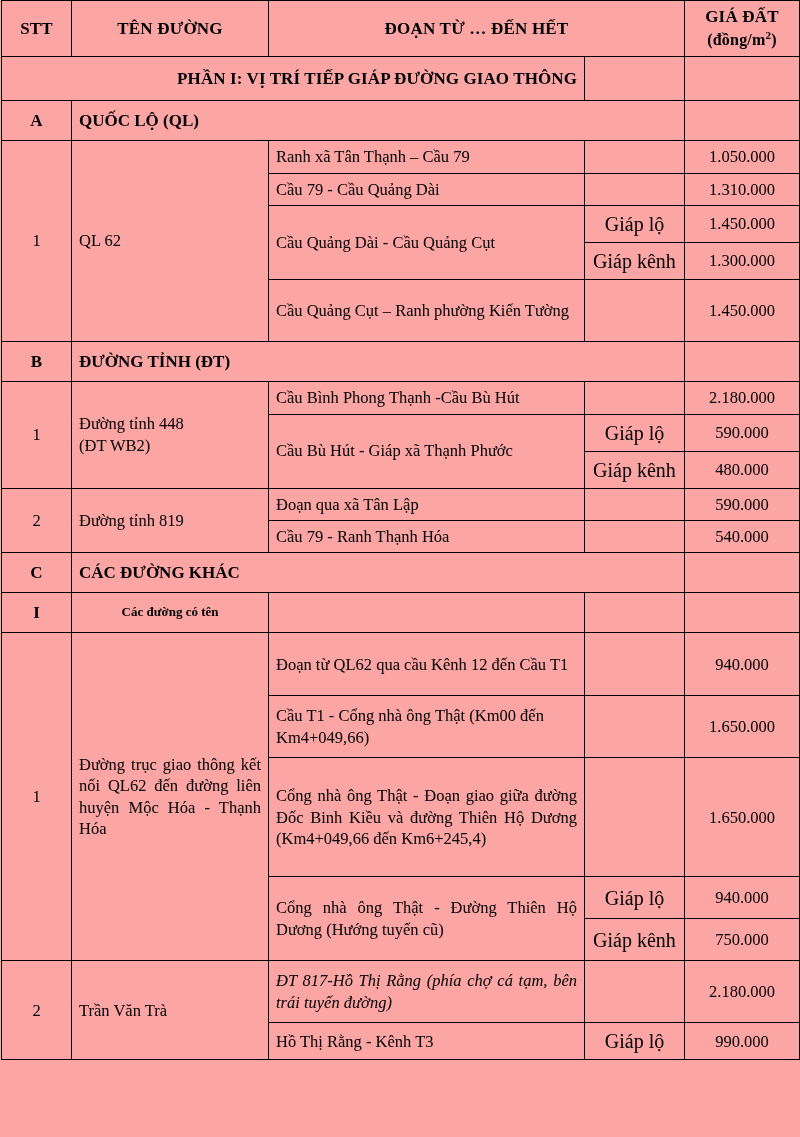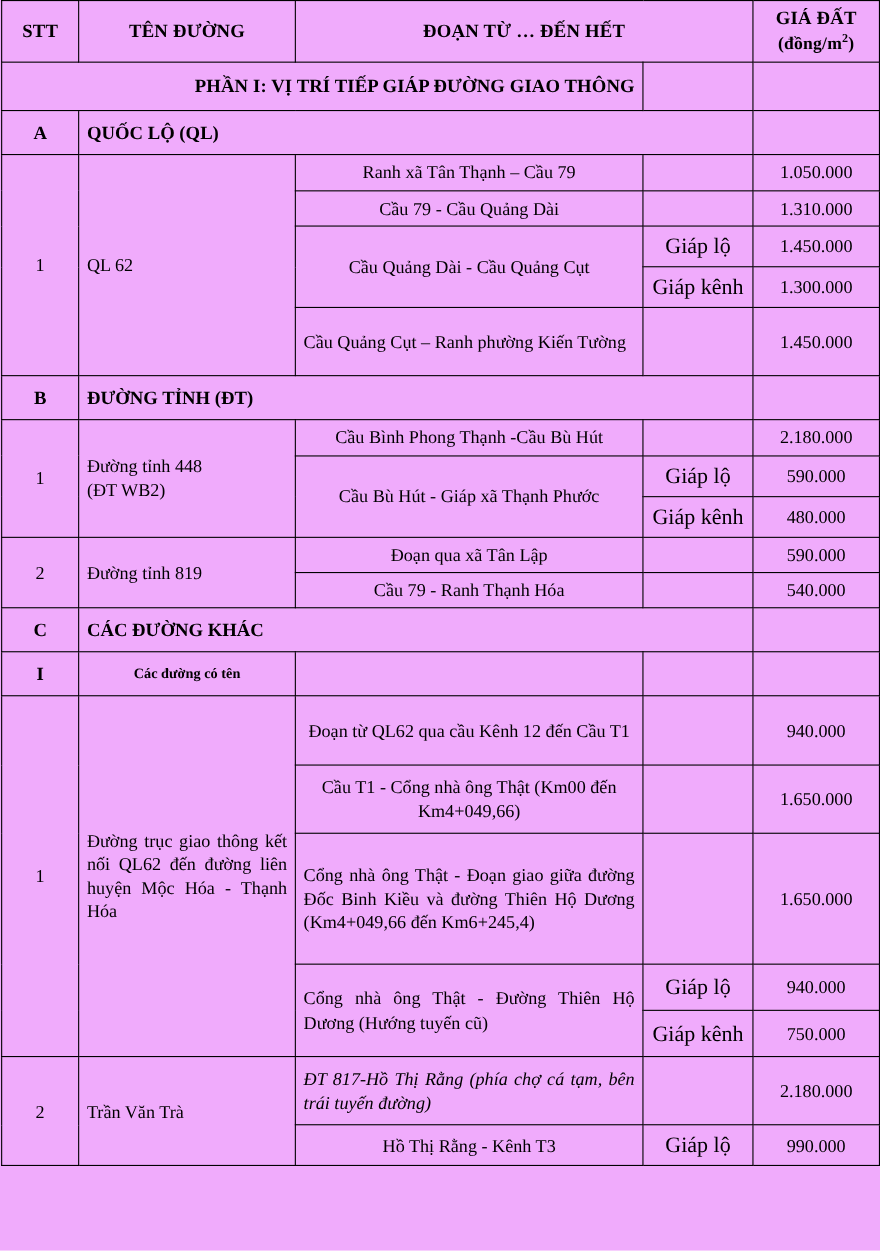--- a/index.html
+++ b/index.html
@@ -12,21 +12,21 @@
     width: 800px;
     font-family: "Liberation Serif", "DejaVu Serif", serif;
     color: #000000;
     -webkit-font-smoothing: antialiased;
   }
   #sheet {
     width: 800px;
     height: 1137px;
     position: relative;
     overflow: hidden;
-    background: #f0abfc;
+    background: #fca5a5;
     box-sizing: border-box;
   }
   table.price-table {
     width: 798px;
     margin: 0 0 0 1px;
     border-collapse: collapse;
     table-layout: fixed;
     font-size: 16.5px;
   }
   table.price-table td,
@@ -96,21 +96,21 @@
   }
   td.name {
     text-align: left;
     padding-left: 12px;
   }
   td.name.just {
     text-align: justify;
     text-align-last: left;
   }
   td.seg {
-    text-align: center;
+    text-align: left;
     padding-left: 9px;
   }
   td.seg.just {
     text-align: justify;
     text-align-last: left;
     margin-top: 20px;
   }
   td.sub {
     text-align: center;
     white-space: nowrap;

